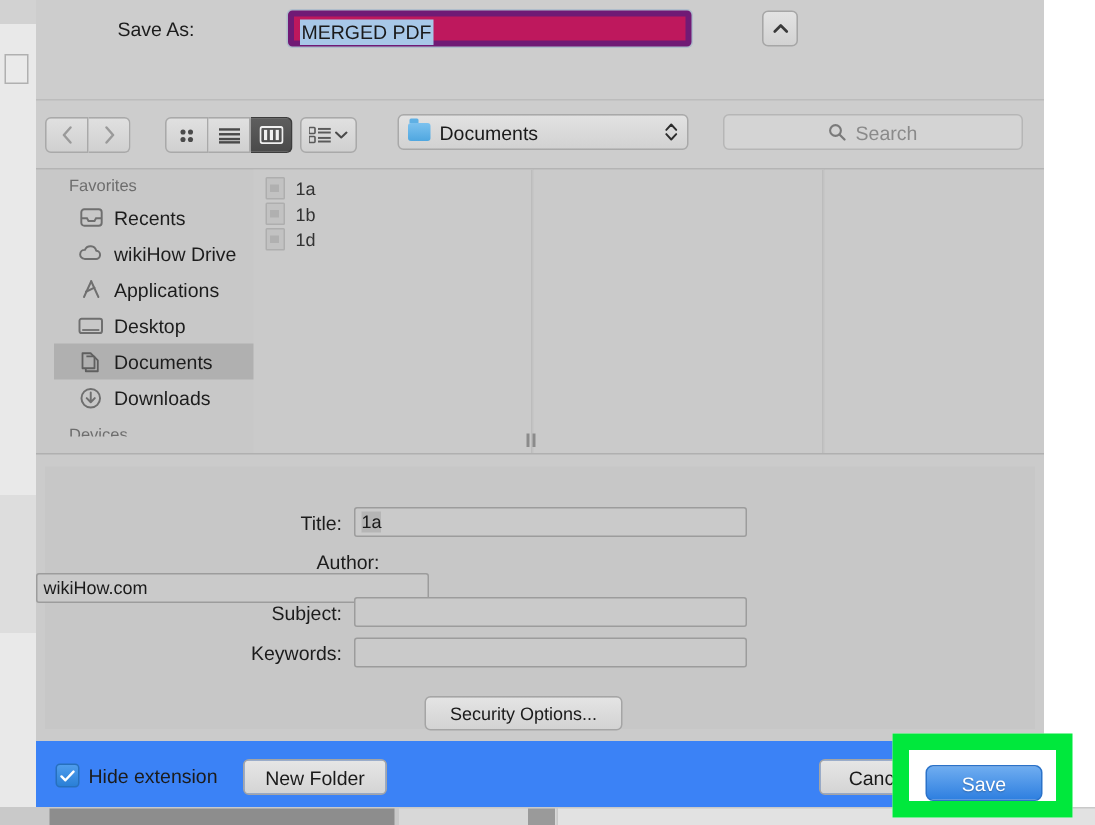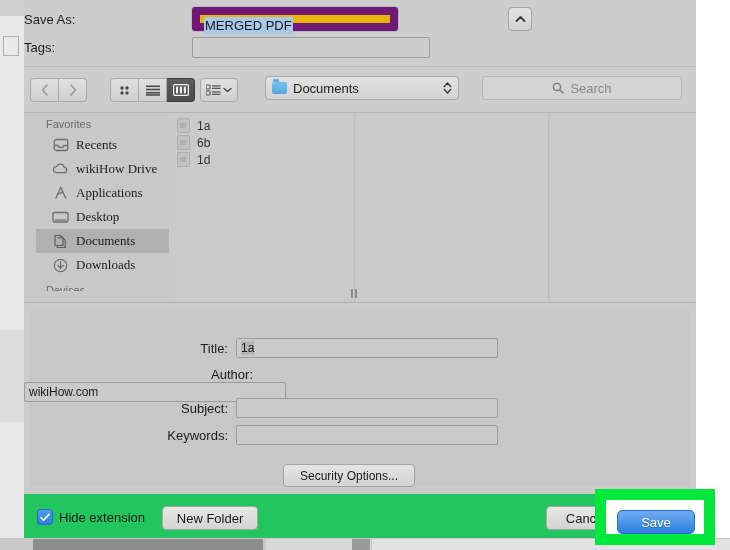--- a/index.html
+++ b/index.html
@@ -92,41 +92,41 @@
     background: #cdcdcd;
   }
   .field-row {
     position: absolute;
     display: flex;
     align-items: center;
   }
   .field-label {
     font-size: 13px;
     color: #1c1c1c;
-    text-align: left;
+    text-align: center;
     width: 160px;
     padding-right: 8px;
     user-select: none;
   }
   .text-input {
     box-sizing: border-box;
     background: #cdcdcd;
     border: 1px solid #9b9b9b;
     border-radius: 2px;
     font-size: 13px;
     color: #1a1a1a;
     padding: 2px 4px;
     height: 21px;
     line-height: 17px;
     outline: none;
   }
   .saveas-input {
-    width: 206px;
-    background: #eab308;
-    border: 8px solid #701a75;
+    width: 269px;
+    background: #be185d;
+    border: 4px solid #701a75;
     border-radius: 3px;
     height: 24px;
     line-height: 18px;
     box-shadow: 0 0 0 1px rgba(120,160,200,0.35);
   }
   .saveas-input .sel-text {
     background: #a8c8e8;
     color: #1a1a1a;
     padding: 1px 1px;
   }
@@ -282,21 +282,20 @@
     user-select: none;
   }
   .sb-item {
     height: 24px;
     display: flex;
     align-items: center;
     padding-left: 16px;
     font-size: 13px;
     color: #1d1d1d;
     box-sizing: border-box;
-    font-family: Liberation Serif, serif;
   }
   .sb-item.selected {
     background: #b0b0b0;
   }
   .sb-icon {
     width: 17px; height: 15px;
     margin-right: 7px;
     flex: none;
     display: flex;
     align-items: center;
@@ -418,21 +417,21 @@
     display: flex;
     align-items: center;
     justify-content: center;
   }
 
   
   .bottom-bar {
     position: absolute;
     left: 0; top: 494px;
     width: 672px; height: 44px;
-    background: #22c55e;
+    background: #3b82f6;
   }
   .checkbox-wrap {
     position: absolute;
     left: 13px; top: 15px;
     display: flex;
     align-items: center;
   }
   .checkbox {
     width: 14px; height: 14px;
     background: linear-gradient(#4f9ded, #2a7fd6);
@@ -537,24 +536,20 @@
       <div class="field-row" style="left:0; top:7px;">
         <div class="field-label">Save As:</div>
         <div class="text-input saveas-input">
           <span class="sel-text">MERGED PDF</span>
         </div>
       </div>
       <div class="disclosure-btn">
         <svg width="11" height="8" viewBox="0 0 11 8">
           <path d="M1.5 6 L5.5 2 L9.5 6" stroke="#3a3a3a" stroke-width="1.8" fill="none" stroke-linecap="round" stroke-linejoin="round"></path>
         </svg>
-      </div>
-      <div class="field-row" style="left:0; top:37px;">
-        <div class="field-label">Tags:</div>
-        <div class="text-input tags-input"></div>
       </div>
     </div>
 
     <div class="toolbar">
       <div class="nav-group">
         <div class="nav-btn left">
           <svg width="8" height="12" viewBox="0 0 8 12">
             <path d="M6 1 L1.6 6 L6 11" stroke="#9a9a9a" stroke-width="1.6" fill="none" stroke-linecap="round" stroke-linejoin="round"></path>
           </svg>
         </div>
@@ -694,21 +689,21 @@
       </div>
 
       <div class="col-pane col1">
         <div style="height:4px"></div>
         <div class="file-row">
           <span class="file-icon"></span>
           <span>1a</span>
         </div>
         <div class="file-row">
           <span class="file-icon"></span>
-          <span>6b</span>
+          <span>1b</span>
         </div>
         <div class="file-row">
           <span class="file-icon"></span>
           <span>1d</span>
         </div>
       </div>
 
       <div class="col-pane col2"></div>
       <div class="col-pane col3"></div>
 

